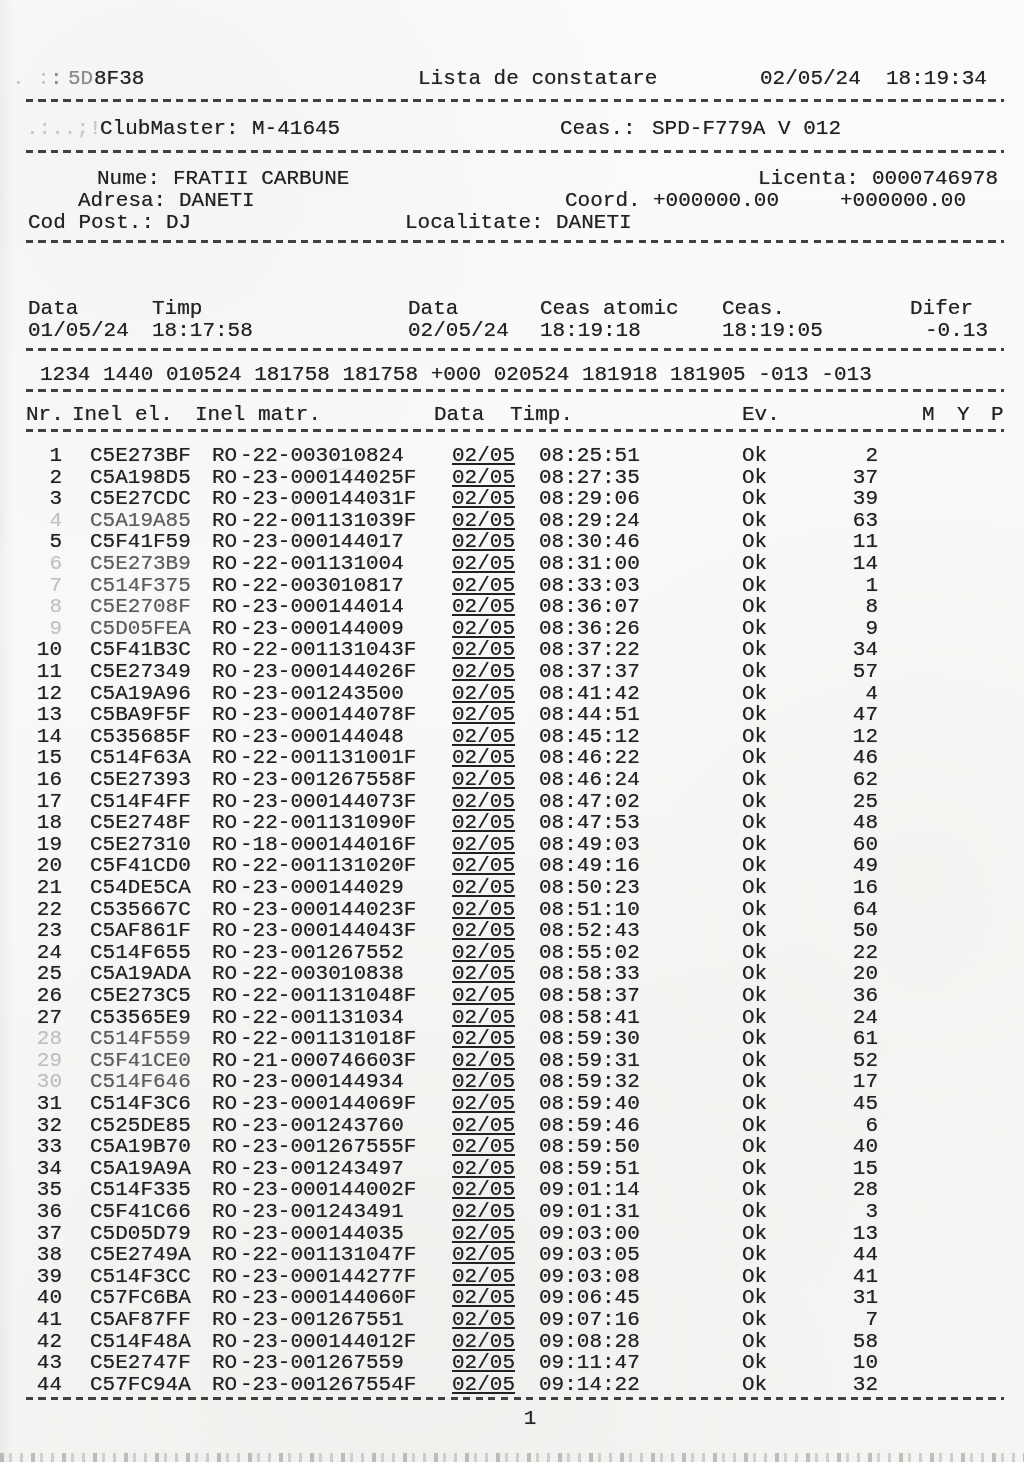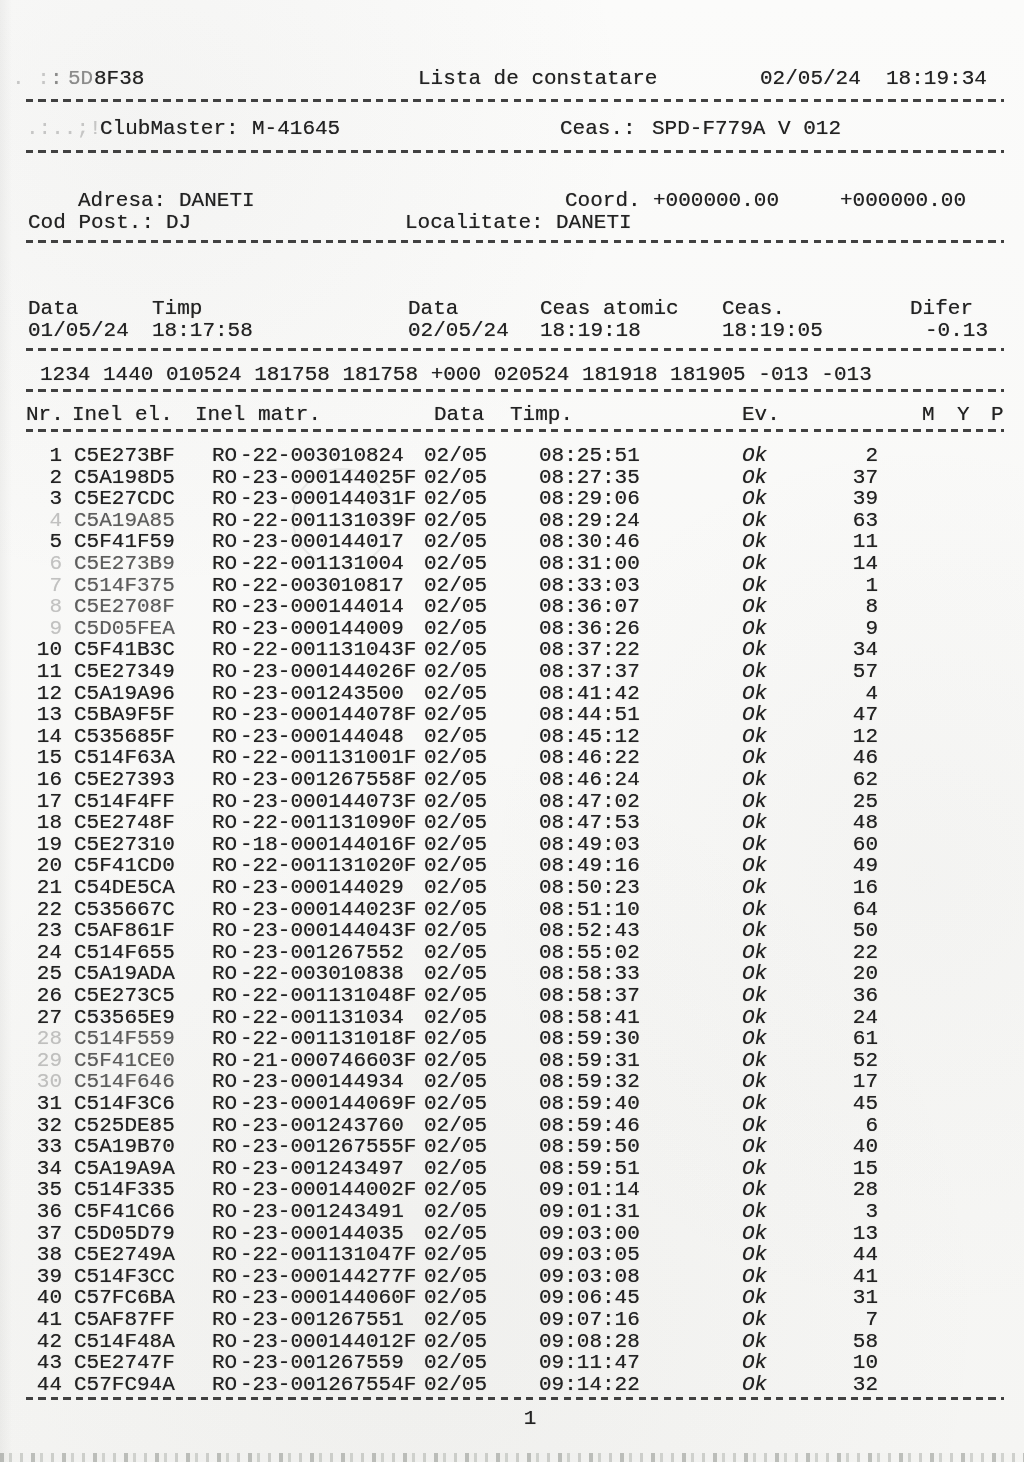--- a/index.html
+++ b/index.html
@@ -18,26 +18,26 @@
   .dashes{
     position:absolute;left:26px;width:978px;height:2.6px;opacity:.9;
     background:repeating-linear-gradient(90deg,#2e2e2e 0 7px,transparent 7px 12.5px);
     filter:blur(.2px);
   }
   .faintmark{opacity:.22;filter:blur(.4px);}
   .semi{opacity:.5;}
   .trow{position:absolute;left:0;width:1024px;height:22px;}
   .cell{position:absolute;white-space:pre;text-shadow:0 0 0.7px rgba(25,25,25,0.6);}
   .c-nr{left:24px;width:38px;text-align:right;}
-  .c-ring{left:74px;}
+  .c-ring{left:90px;}
   .c-cc{left:212px;}
   .c-matr{left:240px;}
-  .c-data{left:424px;}
+  .c-data{left:452px;text-decoration:underline;}
   .c-timp{left:507px;margin-left:32px;}
-  .c-ev{left:742px;font-style:italic;}
+  .c-ev{left:742px;}
   .c-count{left:800px;width:78px;text-align:right;}
   .faint-row .c-nr{opacity:.25;filter:blur(.4px);}
   .faint-row .c-ring{opacity:.72;}
   .arc{position:absolute;left:292px;top:468px;width:96px;height:96px;border-radius:50%;
        border:2px solid rgba(140,140,140,0.16);filter:blur(.6px);}
   .scan-bottom{
     position:absolute;left:0;right:0;bottom:0;height:9px;opacity:.75;filter:blur(.5px);
     background:
       repeating-linear-gradient(90deg, rgba(110,115,108,.55) 0 4px, rgba(225,226,222,.15) 4px 9px,
         rgba(150,155,148,.5) 9px 12px, rgba(235,235,232,.15) 12px 20px, rgba(130,134,127,.45) 20px 23px,
@@ -65,20 +65,26 @@
 
   <div class="line" style="top:118px">
     <span class="t faintmark" style="left:26px">.:..;!</span>
     <span class="t" style="left:100px">ClubMaster:</span>
     <span class="t" style="left:252px">M-41645</span>
     <span class="t" style="left:560px">Ceas.:</span>
     <span class="t" style="left:652px">SPD-F779A V 012</span>
   </div>
   <div class="dashes" style="top:150px"></div>
 
+  <div class="line" style="top:168px">
+    <span class="t" style="left:97px">Nume:</span>
+    <span class="t" style="left:173px">FRATII CARBUNE</span>
+    <span class="t" style="left:758px">Licenta:</span>
+    <span class="t" style="left:872px">0000746978</span>
+  </div>
   <div class="line" style="top:190px">
     <span class="t" style="left:78px">Adresa:</span>
     <span class="t" style="left:179px">DANETI</span>
     <span class="t" style="left:565px">Coord.</span>
     <span class="t" style="left:653px">+000000.00</span>
     <span class="t" style="left:840px">+000000.00</span>
   </div>
   <div class="line" style="top:212px">
     <span class="t" style="left:28px">Cod Post.:</span>
     <span class="t" style="left:166px">DJ</span>

